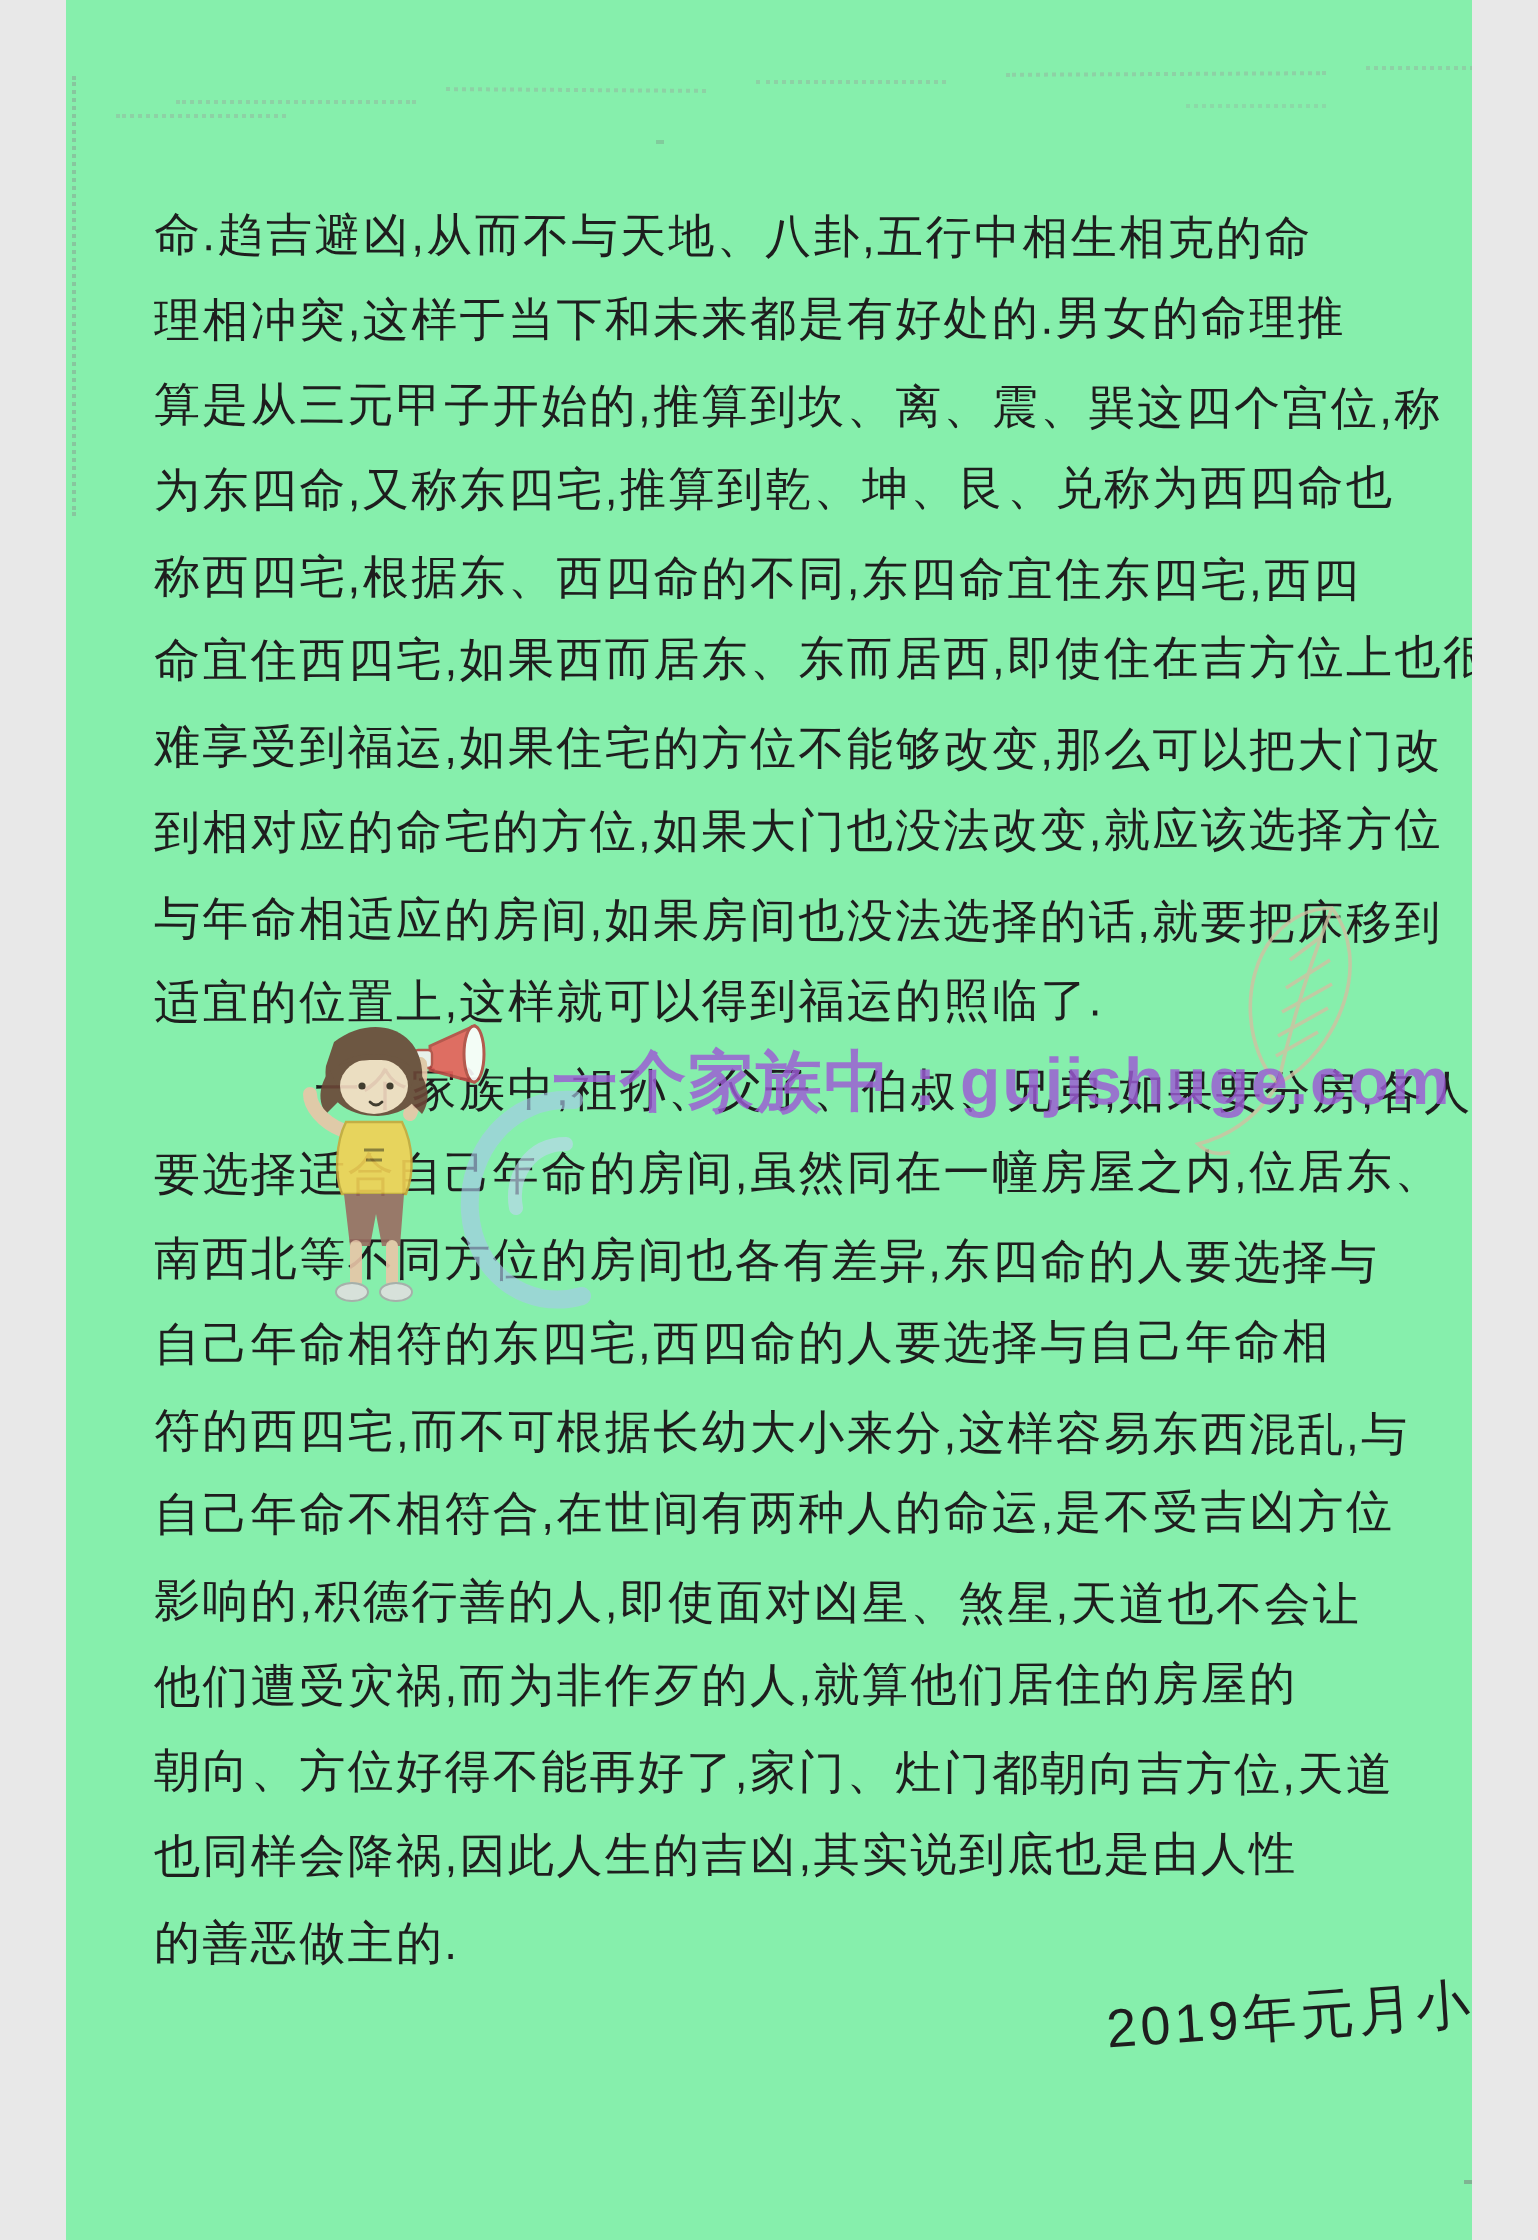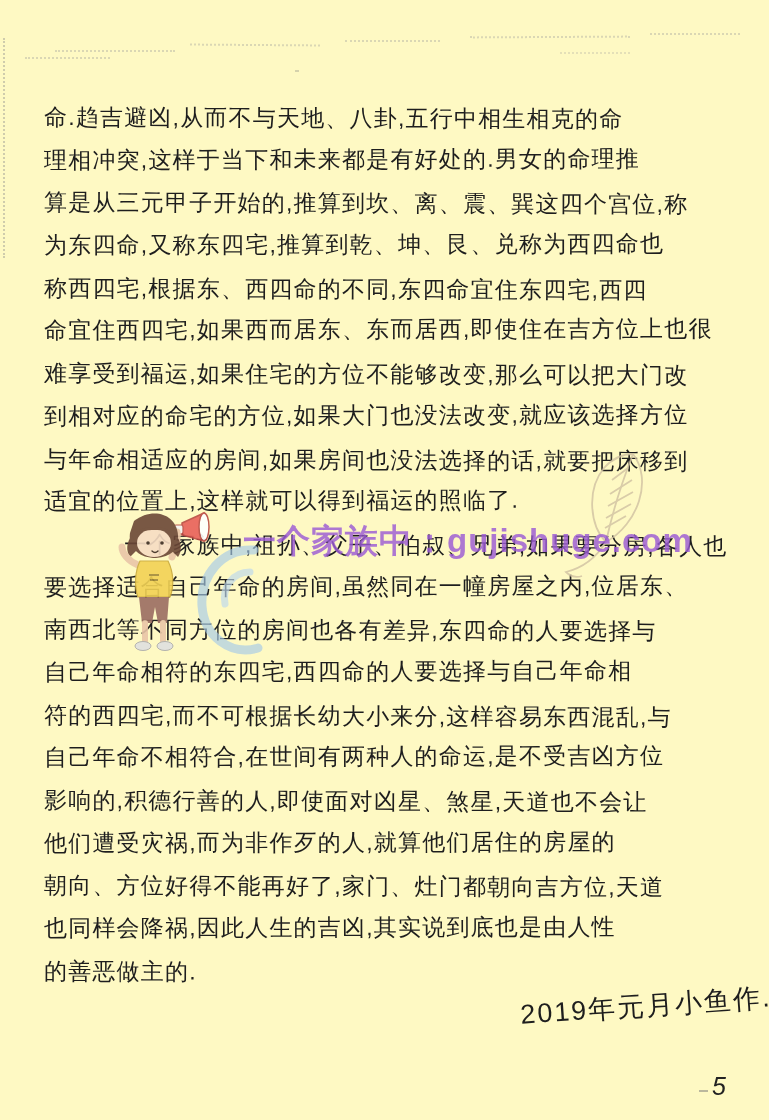--- a/index.html
+++ b/index.html
@@ -1,18 +1,18 @@
 <!DOCTYPE html>
 <html><head>
 <meta charset="utf-8">
 <style>
   html,body{margin:0;padding:0;background:#e8e8e8;}
   .page{
-    position:relative;width:769px;height:1120px;margin:0 auto;
-    background:#fef9c3;overflow:hidden;
+    position:relative;width:703px;height:1120px;margin:0 auto;
+    background:#86efac;overflow:hidden;
     font-family:"Liberation Sans", sans-serif;
   }
   
   .textblock{
     position:absolute;left:44px;top:96px;width:712px;
     color:#1e1e1e;
   }
   .hline{
     height:42.7px;line-height:42.7px;white-space:nowrap;
     font-size:23px;letter-spacing:1.2px;font-weight:500;

